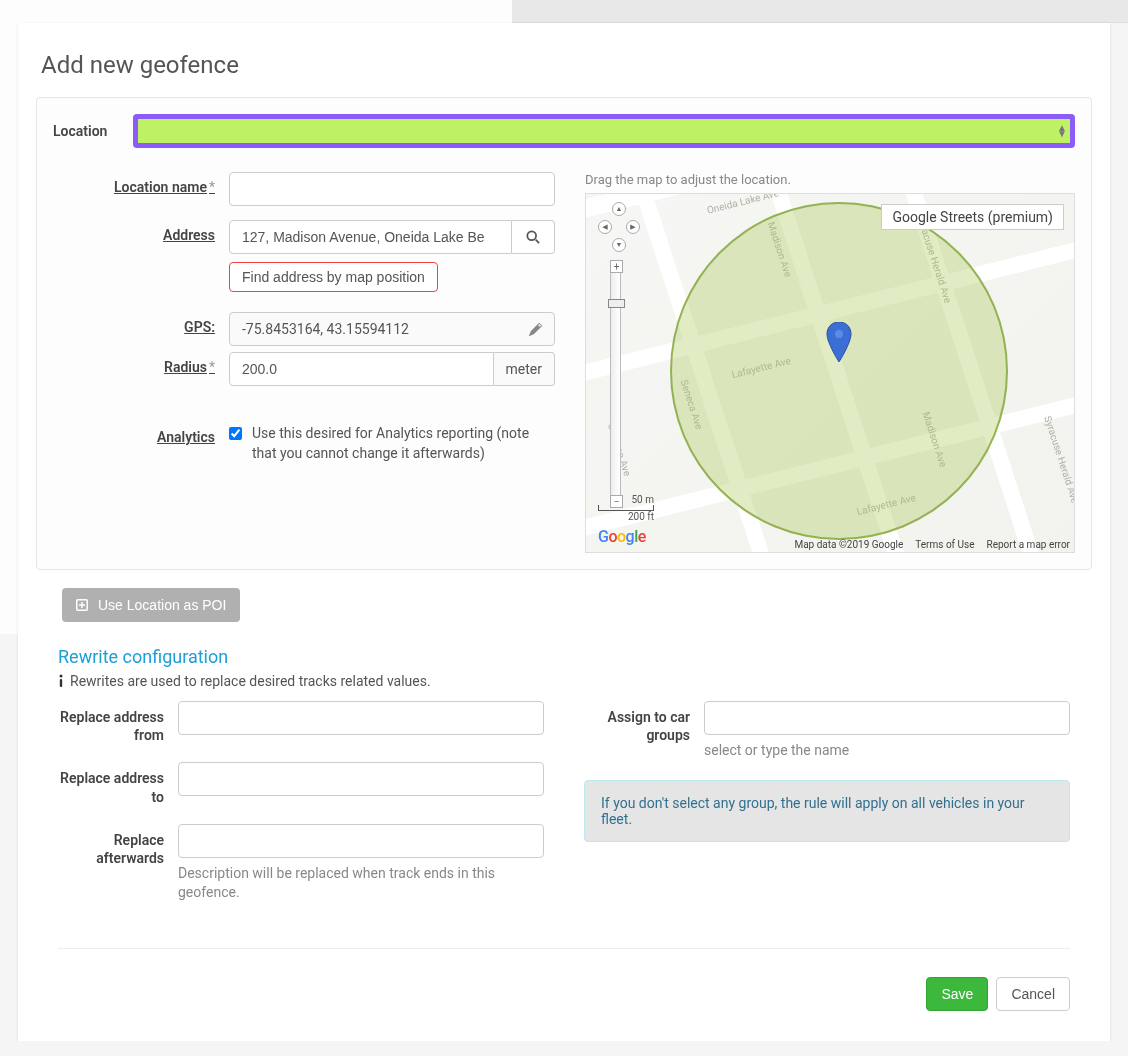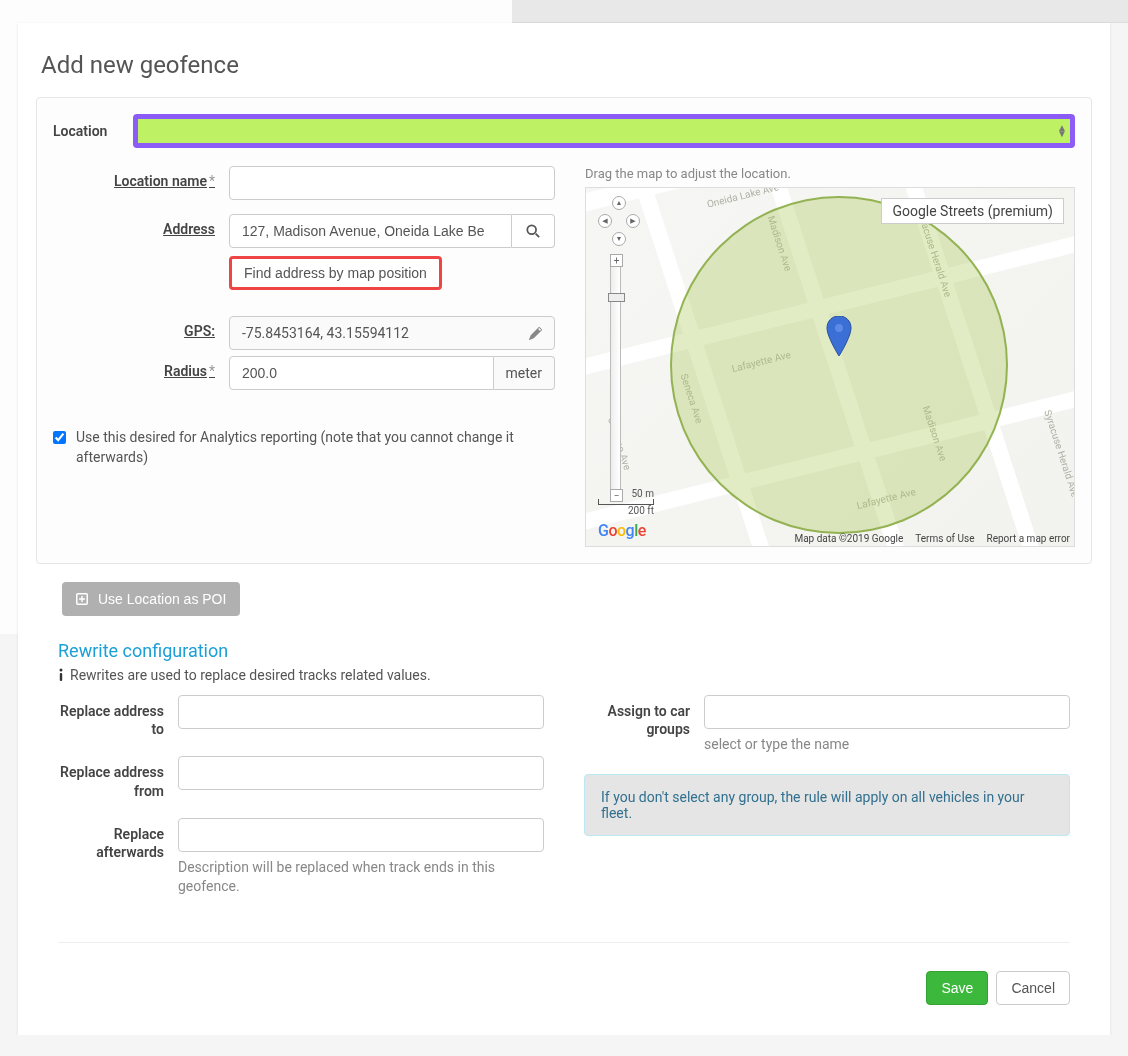--- a/index.html
+++ b/index.html
@@ -42,21 +42,21 @@
   margin: 0 18px;
   border: 1px solid #e5e5e5;
   border-radius: 4px;
   background: #fdfdfd;
   padding: 16px 16px 16px 16px;
 }
 .loc-top-row {
   display: flex;
   align-items: center;
   gap: 8px;
-  margin-bottom: 18px;
+  margin-bottom: 24px;
 }
 .loc-top-label {
   font-weight: 600;
   color: #444;
   width: 72px;
 }
 .loc-select {
   flex: 1;
   position: relative;
 }
@@ -142,21 +142,21 @@
   border-bottom-right-radius: 4px;
   background: #fafafa;
   display: flex;
   align-items: center;
   padding: 0 12px;
   color: #555;
 }
 .find-btn {
   display: inline-block;
   margin-top: 8px;
-  border: 3px solid #ef4444;
+  border: 1px solid #ef4444;
   border-radius: 4px;
   background: #fff;
   padding: 6px 12px;
   font-size: 14px;
   color: #555;
   cursor: pointer;
 }
 .checkbox-row { display: flex; align-items: flex-start; gap: 10px; padding-top: 2px; }
 .checkbox-row input { margin-top: 3px; }
 .checkbox-text { color: #555; line-height: 1.4; }
@@ -391,21 +391,21 @@
                 <svg width="14" height="14" viewBox="0 0 16 16" fill="none" stroke="#555" stroke-width="2">
                     <circle cx="6.5" cy="6.5" r="5"></circle>
                     <line x1="11" y1="11" x2="15" y2="15"></line>
                   </svg>
               </button>
             </div>
             <button class="find-btn">Find address by map position</button>
           </div>
         </div>
 
-        <div class="form-row" style="margin-top:26px;margin-bottom:6px;">
+        <div class="form-row" style="margin-top:20px;margin-bottom:6px;">
           <div class="form-row-label"><span>GPS:</span></div>
           <div class="form-row-control">
             <div class="static-input">
               <span>-75.8453164, 43.15594112</span>
               <svg width="13" height="13" viewBox="0 0 16 16" fill="#888">
                   <path d="M12.146.146a.5.5 0 01.708 0l3 3a.5.5 0 010 .708l-10 10a.5.5 0 01-.168.11l-5 2a.5.5 0 01-.65-.65l2-5a.5.5 0 01.11-.168l10-10zM11.207 2.5L13.5 4.793 14.793 3.5 12.5 1.207 11.207 2.5z"></path>
                 </svg>
             </div>
           </div>
         </div>
@@ -414,20 +414,21 @@
           <div class="form-row-label"><span>Radius</span><span class="required">*</span></div>
           <div class="form-row-control">
             <div class="input-group">
               <input class="text-input" type="text" value="200.0" style="">
               <div class="addon-label">meter</div>
             </div>
           </div>
         </div>
 
         <div class="form-row" style="margin-top:36px;">
+          <div class="form-row-label"><span>Analytics</span></div>
           <div class="form-row-control checkbox-row">
             <input type="checkbox" checked="" style="">
             <span class="checkbox-text">Use this desired for Analytics reporting (note that you cannot change it afterwards)</span>
           </div>
         </div>
       </div>
 
       <div class="loc-right">
         <div class="drag-hint">Drag the map to adjust the location.</div>
         <div class="map">
@@ -500,25 +501,25 @@
       <svg width="6" height="14" viewBox="0 0 6 14" fill="#333">
           <circle cx="3" cy="2" r="1.5"></circle>
           <rect x="1.8" y="5" width="2.4" height="8" rx="1"></rect>
         </svg>
       <span>Rewrites are used to replace desired tracks related values.</span>
     </div>
 
     <div class="cols">
       <div class="col">
         <div class="cfg-row">
+          <div class="cfg-label">Replace address from</div>
+          <div class="cfg-control"><input class="text-input" type="text" style=""></div>
+        </div>
+        <div class="cfg-row">
           <div class="cfg-label">Replace address to</div>
-          <div class="cfg-control"><input class="text-input" type="text" style=""></div>
-        </div>
-        <div class="cfg-row">
-          <div class="cfg-label">Replace address from</div>
           <div class="cfg-control"><input class="text-input" type="text" style=""></div>
         </div>
         <div class="cfg-row">
           <div class="cfg-label">Replace afterwards</div>
           <div class="cfg-control">
             <input class="text-input" type="text" style="">
             <div class="help-text">Description will be replaced when track ends in this geofence.</div>
           </div>
         </div>
       </div>

